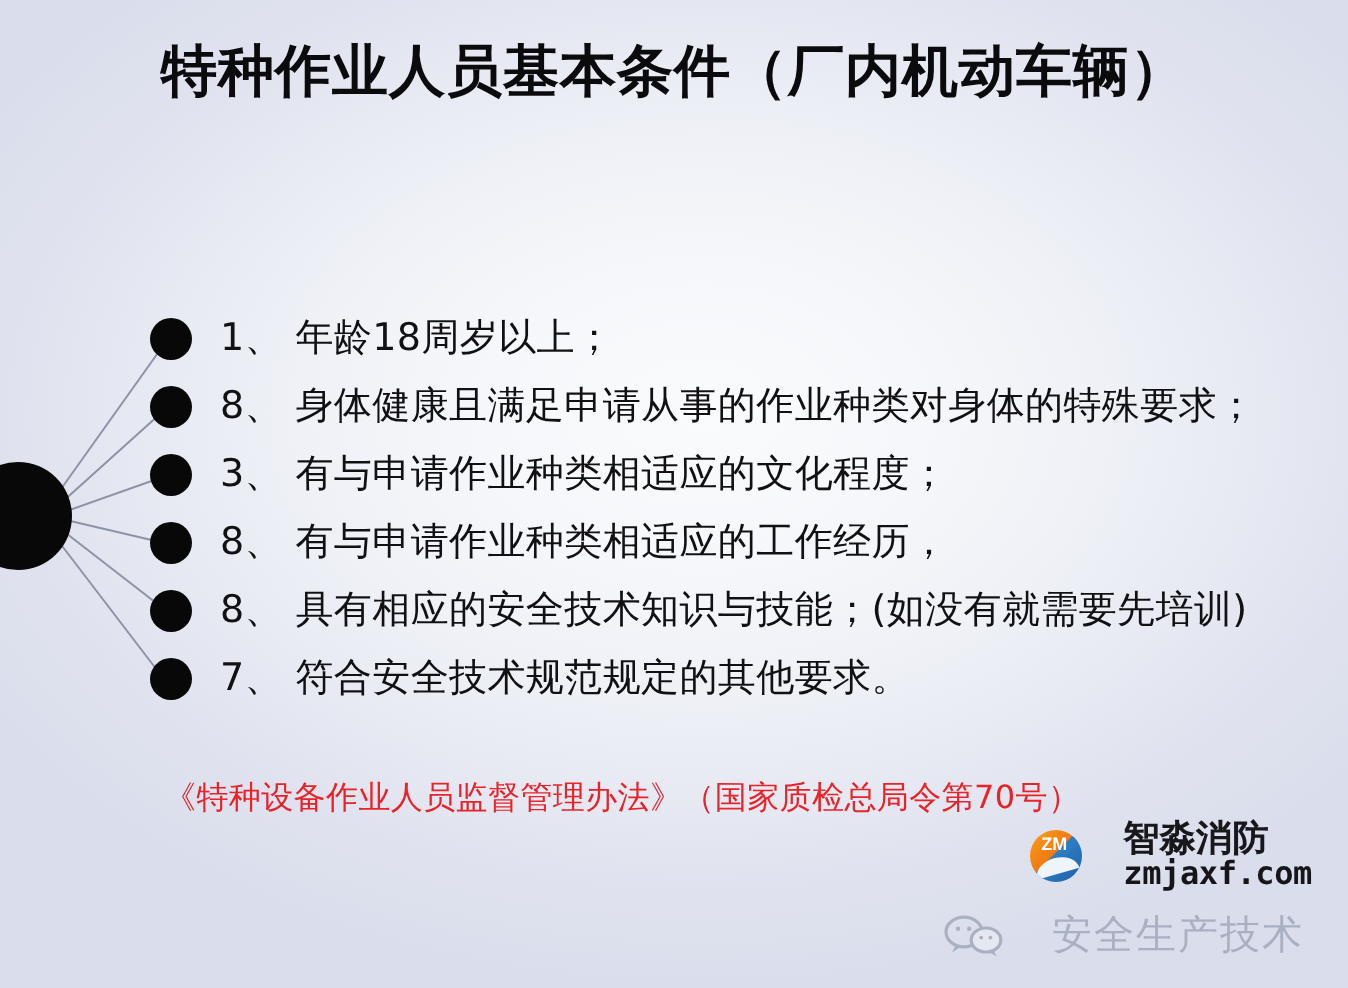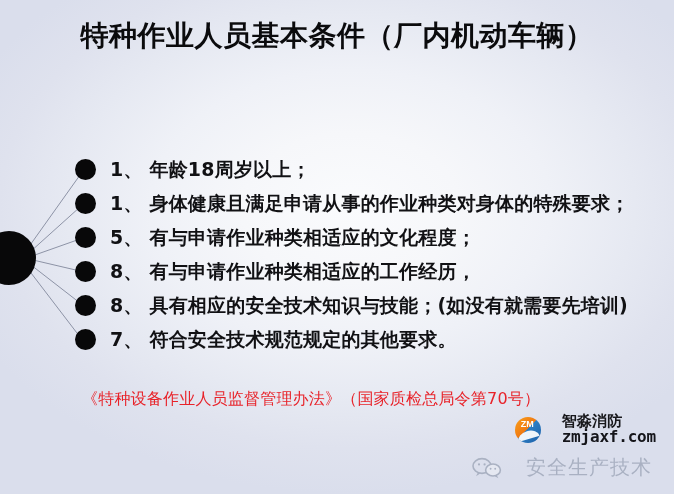--- a/index.html
+++ b/index.html
@@ -53,21 +53,20 @@
     pointer-events: none;
   }
 
   
   #bullet-list {
     position: absolute;
     left: 0;
     top: 0;
     width: 674px;
     height: 374px;
-    font-weight: bold;
   }
   .bullet-row {
     position: absolute;
     left: 75px;
     height: 22px;
   }
   .bullet-dot {
     position: absolute;
     left: 0;
     top: 0;
@@ -135,21 +134,21 @@
     font-weight: bold;
     color: #ffffff;
     font-family: "Liberation Sans", sans-serif;
   }
   #brand-textcol {
     display: flex;
     flex-direction: column;
     line-height: 1.04;
   }
   #brand-name {
-    font-size: 15px;
+    font-size: 18px;
     font-weight: bold;
     color: #18181c;
     letter-spacing: 0.2px;
   }
   #brand-url {
     font-size: 16px;
     font-weight: bold;
     color: #15151a;
     font-family: "DejaVu Sans Mono", "Liberation Mono", monospace;
     letter-spacing: -0.2px;
@@ -198,26 +197,26 @@
 
   <div id="bullet-list">
 
     <div class="bullet-row" style="top:159px;">
       <span class="bullet-dot"></span>
       <span class="bullet-text">1、 年龄18周岁以上；</span>
     </div>
 
     <div class="bullet-row" style="top:193px;">
       <span class="bullet-dot"></span>
-      <span class="bullet-text">1、 身体健康且满足申请从事的作业种类对身体的特殊要求；</span>
+      <span class="bullet-text">8、 身体健康且满足申请从事的作业种类对身体的特殊要求；</span>
     </div>
 
     <div class="bullet-row" style="top:227px;">
       <span class="bullet-dot"></span>
-      <span class="bullet-text">5、 有与申请作业种类相适应的文化程度；</span>
+      <span class="bullet-text">3、 有与申请作业种类相适应的文化程度；</span>
     </div>
 
     <div class="bullet-row" style="top:261px;">
       <span class="bullet-dot"></span>
       <span class="bullet-text">8、 有与申请作业种类相适应的工作经历，</span>
     </div>
 
     <div class="bullet-row" style="top:295px;">
       <span class="bullet-dot"></span>
       <span class="bullet-text">8、 具有相应的安全技术知识与技能；(如没有就需要先培训)</span>

